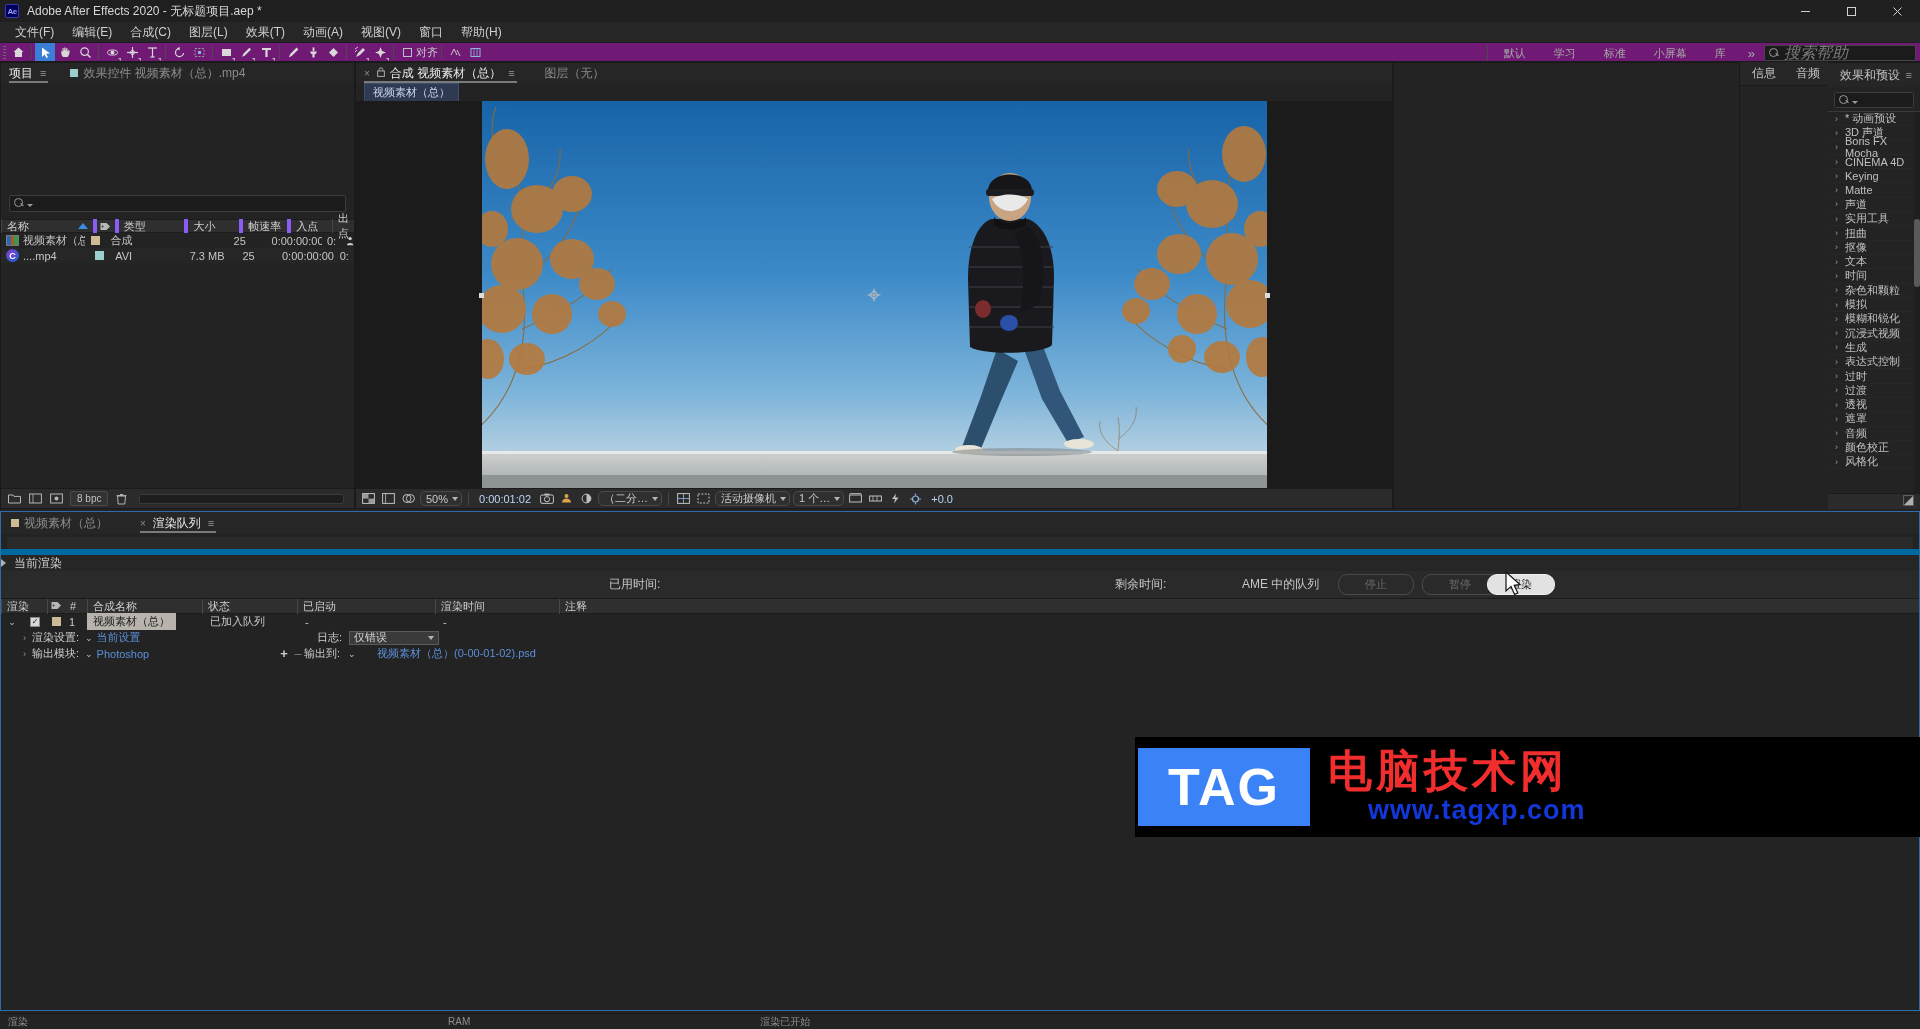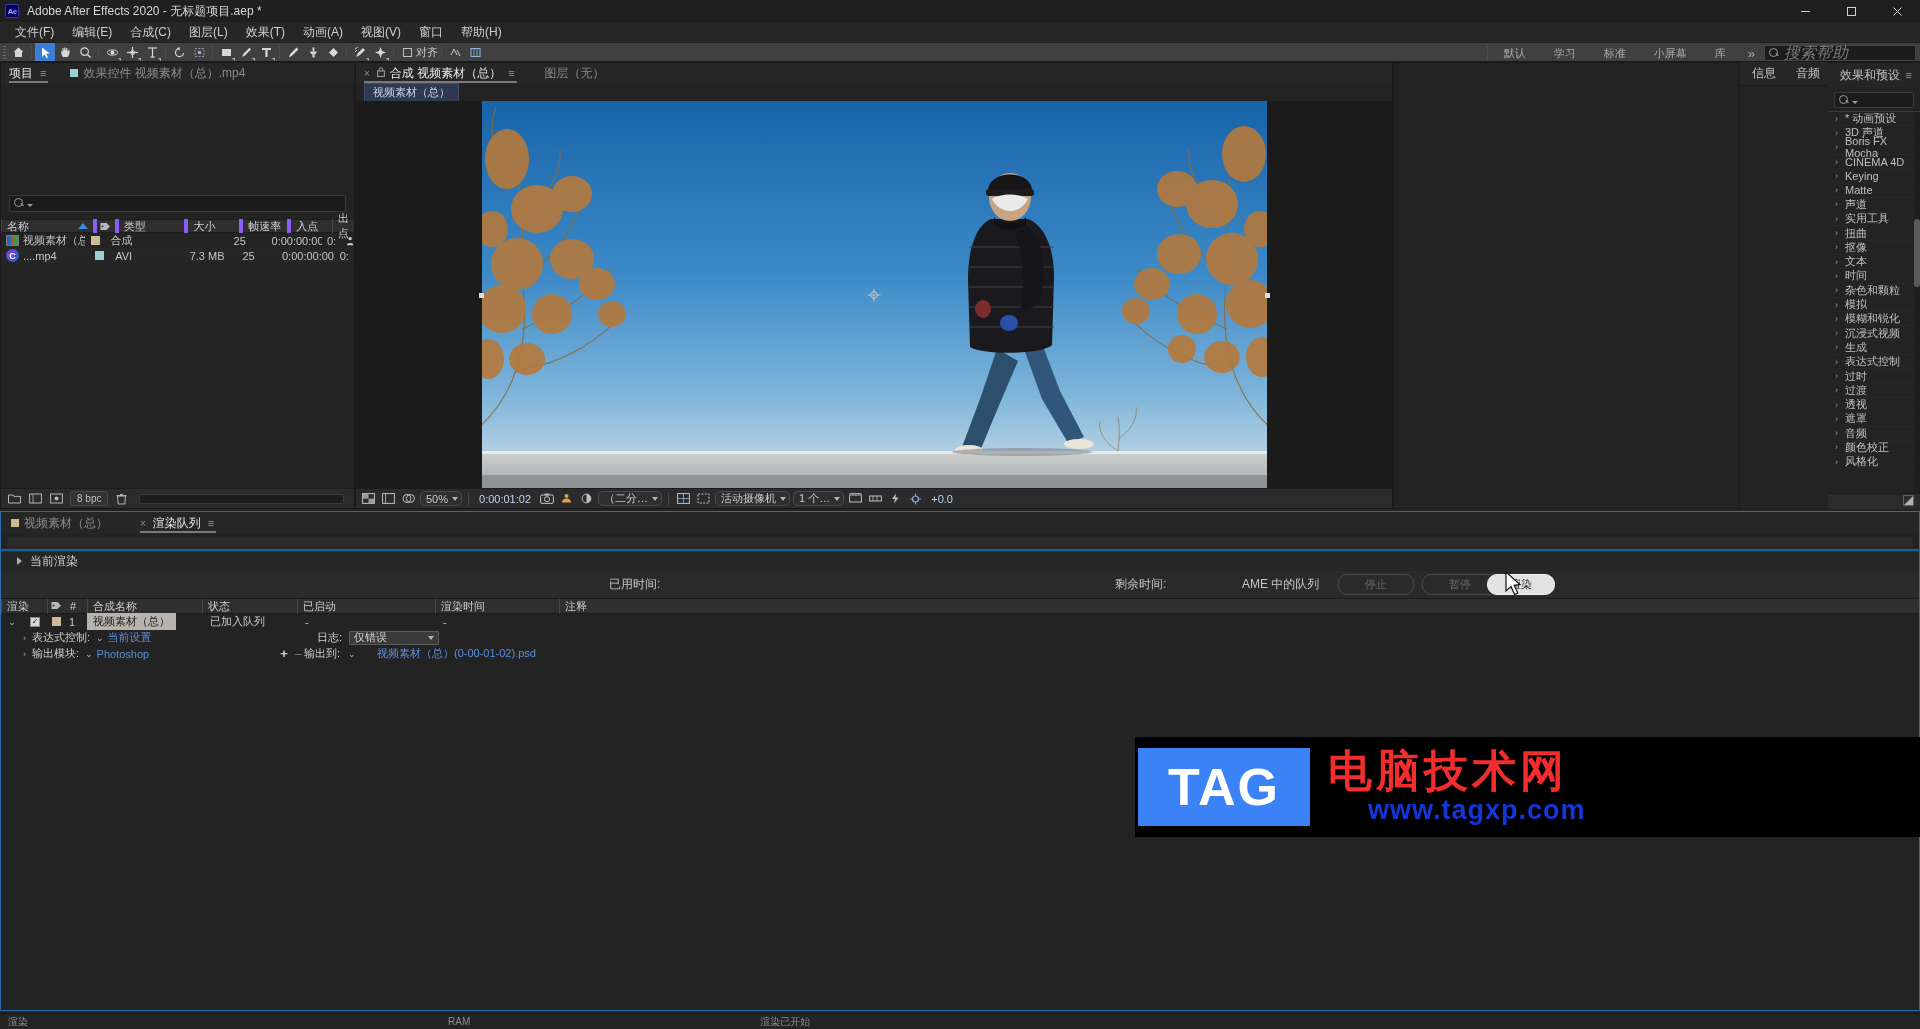--- a/index.html
+++ b/index.html
@@ -20,21 +20,21 @@
              font-weight:bold;letter-spacing:-0.5px; }
   .title-text { margin-left:8px; font-size:12px; color:#d8d8d8; }
   .win-btns { position:absolute; right:0; top:0; height:22px; display:flex; }
   .win-btn { width:46px;height:22px;display:flex;align-items:center;justify-content:center;color:#d0d0d0;font-size:11px; }
 
   
   .menubar { height:20px; background:#262626; display:flex; align-items:center; padding-left:6px; }
   .menu-item { padding:0 9px; font-size:12px; color:#cfcfcf; line-height:20px; cursor:default; }
 
   
-  .toolbar { height:20px; background:#404040; border-top:1px solid #1d1d1d; border-bottom:1px solid #1a1a1a;
+  .toolbar { height:20px; background:#701a75; border-top:1px solid #1d1d1d; border-bottom:1px solid #1a1a1a;
              display:flex; align-items:center; position:relative; }
   .grip { width:8px;height:20px;display:flex;flex-direction:column;justify-content:center;align-items:center;gap:2px; }
   .grip i { display:block;width:3px;height:1px;background:#6a6a6a; }
   .tool { width:20px;height:18px;display:flex;align-items:center;justify-content:center;color:#d5d5d5;position:relative;cursor:default; }
   .tool.sel { background:#3a7fd5; }
   .tool svg { display:block; }
   .tsep { width:1px;height:14px;background:#4a4a4a;margin:0 3px; }
   .tool-caret { position:absolute; right:1px; bottom:0; width:0;height:0;
                 border-left:3px solid transparent;border-top:3px solid #b0b0b0; }
   .align-grp { display:flex;align-items:center;gap:4px;margin-left:6px;font-size:11px;color:#cacaca; }
@@ -132,22 +132,22 @@
             border-bottom:1px solid #272727; }
   .chev { width:7px;text-align:center;color:#9a9a9a;font-size:9px;flex:none; }
   .fx-scroll { position:absolute; right:0; top:0; width:6px; height:100%; background:#1e1e1e; }
   .fx-thumb { position:absolute; right:0; top:28%; width:6px; height:18%; background:#5a5a5a; border-radius:3px; }
   .fx-foot { height:16px;background:#2b2b2b;border-top:1px solid #1b1b1b;display:flex;align-items:center;justify-content:flex-end;padding-right:6px; }
 
   
   .rq { position:absolute; left:0; top:511px; width:1920px; height:500px; background:#232323; border:1px solid #2e6ca8; }
   .rq-tabs { height:22px;background:#262626;display:flex;align-items:center;padding-left:8px; }
   .rq-spacer { height:12px; background:#2a2a2a; margin:3px 6px 0 6px; border-radius:2px;}
-  .rq-cur { height:22px;display:flex;align-items:center;gap:8px;padding-left:16px;font-size:12px;color:#cdcdcd;
-            background:#262626;border-top:2px solid #0369a1; }
+  .rq-cur { height:22px;display:flex;align-items:center;gap:8px;padding-left:0;font-size:12px;color:#cdcdcd;
+            background:#262626;border-top:6px solid #0369a1; }
   .arrowR { width:0;height:0;border-top:4px solid transparent;border-bottom:4px solid transparent;border-left:5px solid #b0b0b0; }
   .rq-status { height:28px;background:#2a2a2a;display:flex;align-items:center;font-size:12px;color:#c6c6c6;position:relative;border-bottom:1px solid #1b1b1b; }
   .rq-lbl { position:absolute; }
   .pill { border:1px solid #8a8a8a;border-radius:9px;padding:2px 9px;font-size:11px;color:#d2d2d2;background:transparent; }
   .pill.dis { color:#6a6a6a;border-color:#4a4a4a; }
   .pill.primary { background:#e2e2e2;color:#1a1a1a;border-color:#f0f0f0;border-radius:10px;padding:2px 22px;font-weight:normal; }
 
   .rq-head { height:15px;background:#2f2f2f;display:flex;align-items:center;font-size:11px;color:#cfcfcf;
              border-bottom:1px solid #1c1c1c; }
   .rq-head > div { height:15px;display:flex;align-items:center;border-left:1px solid #484848;padding-left:5px; }
@@ -944,21 +944,21 @@
         <span class="namebox">视频素材（总）</span>
       </div>
       <div style="width:95px;display:flex;align-items:center;padding-left:3px">已加入队列</div>
       <div style="width:138px;display:flex;align-items:center;padding-left:3px">-</div>
       <div style="width:124px;display:flex;align-items:center;padding-left:3px">-</div>
       <div style="flex:1"></div>
     </div>
 
     <div class="sub-row" style="padding-left:20px;position:relative;margin-top:1px">
       <span class="chev">›</span>
-      <span>表达式控制:</span>
+      <span>渲染设置:</span>
       <span style="font-size:9px;color:#c0c0c0;margin-left:2px">⌄</span>
       <span class="link">当前设置</span>
       <span style="position:absolute;left:316px">日志:</span>
       <span class="dd" style="position:absolute;left:348px;width:90px;justify-content:space-between">
         <span>仅错误</span>
         <span class="vcaret"></span>
       </span>
     </div>
 
     <div class="sub-row" style="padding-left:20px;position:relative;margin-top:1px">

